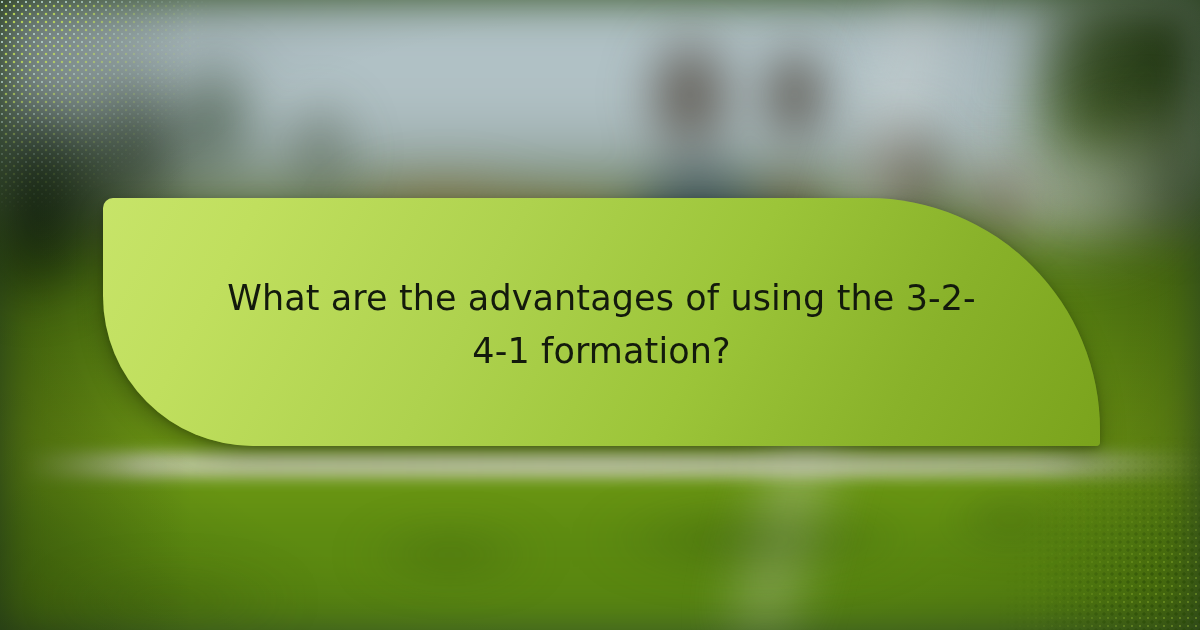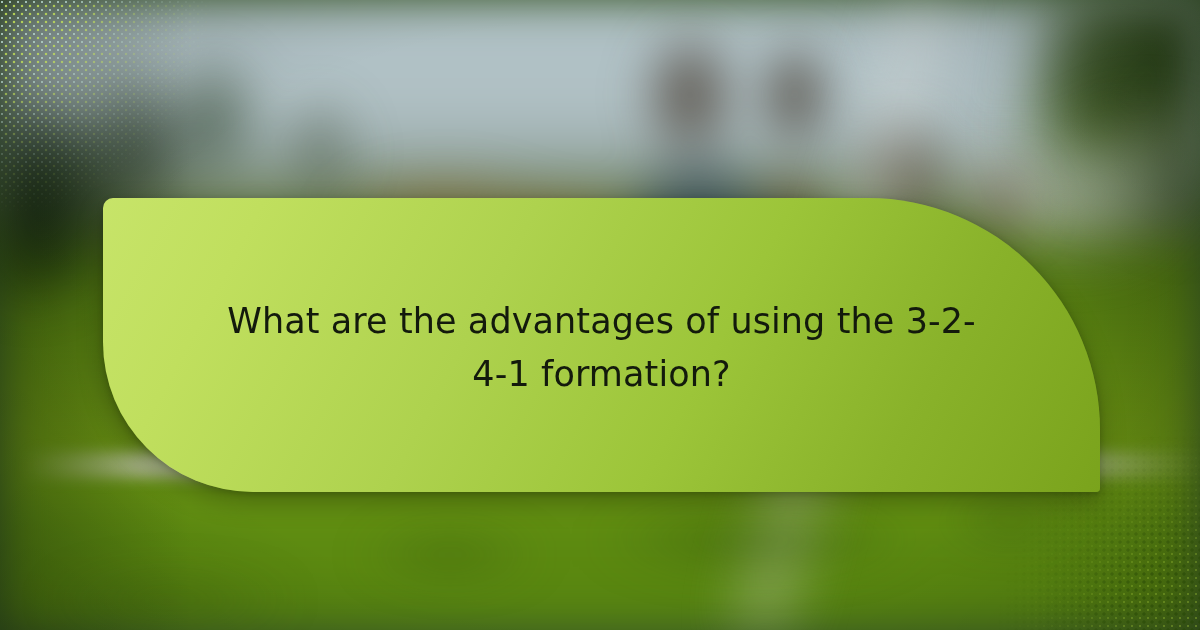--- a/index.html
+++ b/index.html
@@ -137,21 +137,21 @@
     mask-image: radial-gradient(circle 205px at 215px 215px, #000 0%, rgba(0,0,0,0.8) 36%, rgba(0,0,0,0.22) 70%, rgba(0,0,0,0) 100%);
     opacity: 0.8;
   }
 
   
   .card {
     position: absolute;
     left: 103px;
     top: 198px;
     width: 997px;
-    height: 294px;
+    height: 248px;
     background: linear-gradient(118deg,
       #c7e469 0%,
       #c0df5e 14%,
       #aed24e 38%,
       #9cc539 60%,
       #89b22a 80%,
       #7aa31c 100%);
     border-radius: 10px 232px 4px 150px;
     box-shadow: 0 10px 26px rgba(0,0,0,0.30), 0 2px 6px rgba(0,0,0,0.18);
     display: flex;

